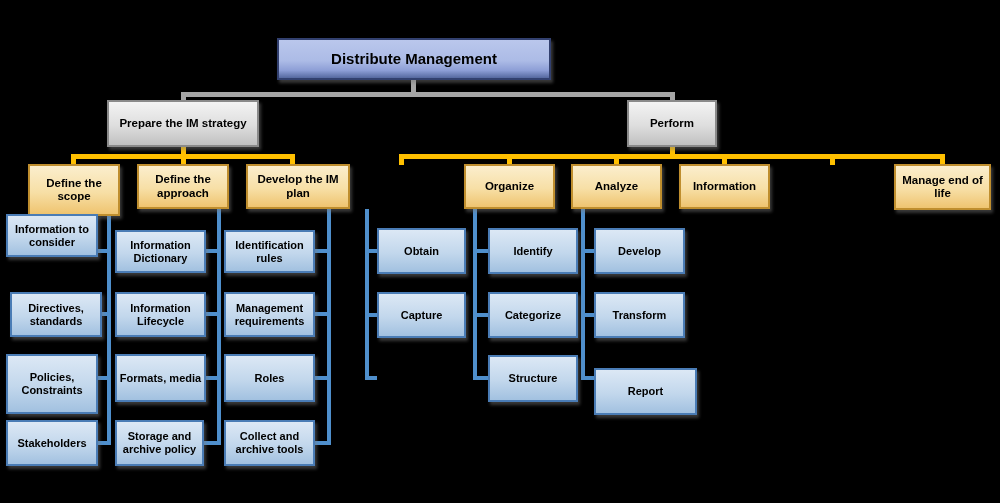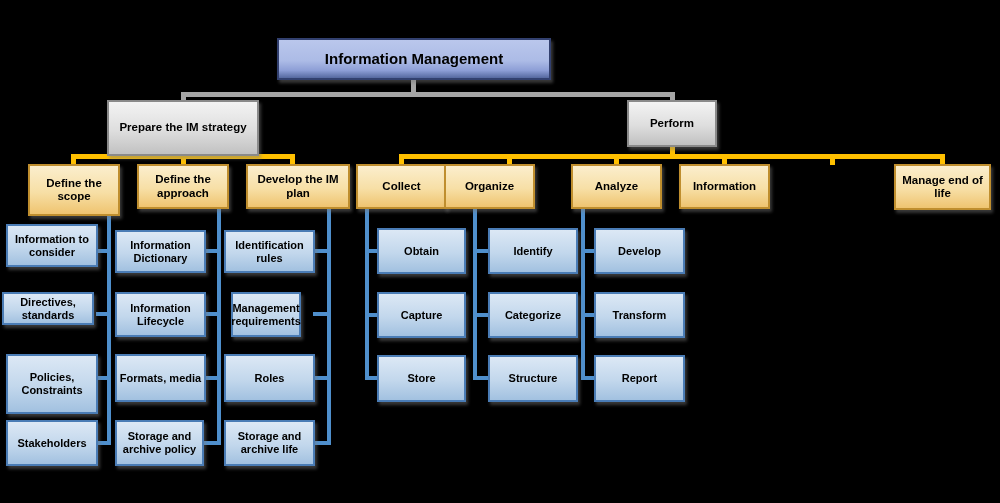--- a/index.html
+++ b/index.html
@@ -83,55 +83,53 @@
   <div class="line blue-line" style="left:473px;top:209px;width:4px;height:171px"></div>
   <div class="line blue-line" style="left:473px;top:249px;width:15px;height:4px"></div>
   <div class="line blue-line" style="left:473px;top:313px;width:15px;height:4px"></div>
   <div class="line blue-line" style="left:473px;top:376px;width:15px;height:4px"></div>
 
   <div class="line blue-line" style="left:581px;top:209px;width:4px;height:171px"></div>
   <div class="line blue-line" style="left:581px;top:249px;width:13px;height:4px"></div>
   <div class="line blue-line" style="left:581px;top:313px;width:13px;height:4px"></div>
   <div class="line blue-line" style="left:581px;top:376px;width:13px;height:4px"></div>
 
-  <div class="box title-box" style="left:277px;top:38px;width:274px;height:42px">Information Management</div>
+  <div class="box title-box" style="left:277px;top:38px;width:274px;height:42px">Distribute Management</div>
 
-  <div class="box gray-box" style="left:107px;top:100px;width:152px;height:56px">Prepare the IM strategy</div>
+  <div class="box gray-box" style="left:107px;top:100px;width:152px;height:47px">Prepare the IM strategy</div>
   <div class="box gray-box" style="left:627px;top:100px;width:90px;height:47px">Perform</div>
 
   <div class="box orange-box" style="left:28px;top:164px;width:92px;height:52px">Define the scope</div>
   <div class="box orange-box" style="left:137px;top:164px;width:92px;height:45px">Define the approach</div>
   <div class="box orange-box" style="left:246px;top:164px;width:104px;height:45px">Develop the IM plan</div>
 
-  <div class="box orange-box" style="left:356px;top:164px;width:91px;height:45px">Collect</div>
-  <div class="box orange-box" style="left:444px;top:164px;width:91px;height:45px">Organize</div>
+  <div class="box orange-box" style="left:464px;top:164px;width:91px;height:45px">Organize</div>
   <div class="box orange-box" style="left:571px;top:164px;width:91px;height:45px">Analyze</div>
   <div class="box orange-box" style="left:679px;top:164px;width:91px;height:45px">Information</div>
   <div class="box orange-box" style="left:894px;top:164px;width:97px;height:46px">Manage end of life</div>
 
-  <div class="box blue-box" style="left:6px;top:224px;width:92px;height:43px">Information to consider</div>
-  <div class="box blue-box" style="left:2px;top:292px;width:92px;height:33px">Directives, standards</div>
+  <div class="box blue-box" style="left:6px;top:214px;width:92px;height:43px">Information to consider</div>
+  <div class="box blue-box" style="left:10px;top:292px;width:92px;height:45px">Directives, standards</div>
   <div class="box blue-box" style="left:6px;top:354px;width:92px;height:60px">Policies, Constraints</div>
   <div class="box blue-box" style="left:6px;top:420px;width:92px;height:46px">Stakeholders</div>
 
   <div class="box blue-box" style="left:115px;top:230px;width:91px;height:43px">Information Dictionary</div>
   <div class="box blue-box" style="left:115px;top:292px;width:91px;height:45px">Information Lifecycle</div>
   <div class="box blue-box" style="left:115px;top:354px;width:91px;height:48px">Formats, media</div>
   <div class="box blue-box" style="left:115px;top:420px;width:89px;height:46px">Storage and archive policy</div>
 
   <div class="box blue-box" style="left:224px;top:230px;width:91px;height:43px">Identification rules</div>
-  <div class="box blue-box" style="left:231px;top:292px;width:70px;height:45px">Management requirements</div>
+  <div class="box blue-box" style="left:224px;top:292px;width:91px;height:45px">Management requirements</div>
   <div class="box blue-box" style="left:224px;top:354px;width:91px;height:48px">Roles</div>
-  <div class="box blue-box" style="left:224px;top:420px;width:91px;height:46px">Storage and archive life</div>
+  <div class="box blue-box" style="left:224px;top:420px;width:91px;height:46px">Collect and archive tools</div>
 
   <div class="box blue-box" style="left:377px;top:228px;width:89px;height:46px">Obtain</div>
   <div class="box blue-box" style="left:377px;top:292px;width:89px;height:46px">Capture</div>
-  <div class="box blue-box" style="left:377px;top:355px;width:89px;height:47px">Store</div>
 
   <div class="box blue-box" style="left:488px;top:228px;width:90px;height:46px">Identify</div>
   <div class="box blue-box" style="left:488px;top:292px;width:90px;height:46px">Categorize</div>
   <div class="box blue-box" style="left:594px;top:228px;width:91px;height:46px">Develop</div>
 
   <div class="box blue-box" style="left:488px;top:355px;width:90px;height:47px">Structure</div>
   <div class="box blue-box" style="left:594px;top:292px;width:91px;height:46px">Transform</div>
-  <div class="box blue-box" style="left:594px;top:355px;width:91px;height:47px">Report</div>
+  <div class="box blue-box" style="left:594px;top:368px;width:103px;height:47px">Report</div>
 
 </div>
 
 </body></html>

